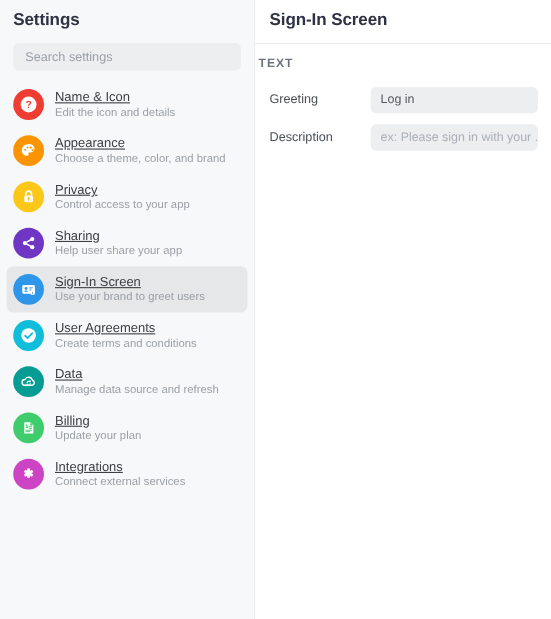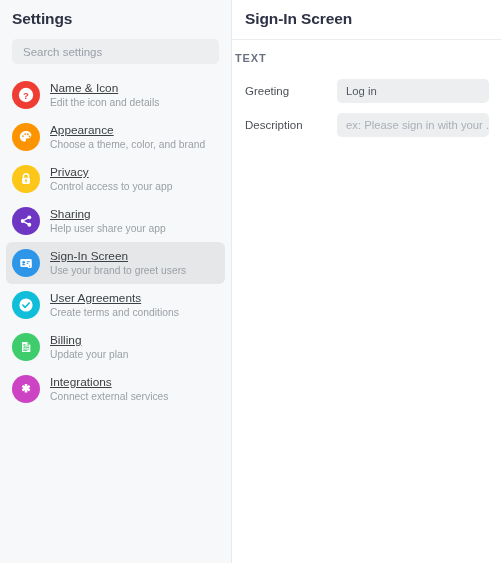--- a/index.html
+++ b/index.html
@@ -254,20 +254,33 @@
               <circle cx="10" cy="10" r="6.6" fill="#ffffff"></circle>
               <path d="M6.9 10.2l2.2 2.2 4.1-4.4" fill="none" stroke="#10BEDA" stroke-width="1.7" stroke-linecap="round" stroke-linejoin="round"></path>
             </svg>
         </span>
         <span class="nav-text">
           <span class="nav-label" style="display:block">User Agreements</span>
           <span class="nav-desc" style="display:block">Create terms and conditions</span>
         </span>
       </div>
 
+      <div class="nav-item">
+        <span class="nav-icon" style="background:#069B93">
+          <svg width="18" height="18" viewBox="0 0 20 20">
+              <path d="M6.2 13.6a2.9 2.9 0 0 1 .2-5.8 3.9 3.9 0 0 1 7.4.7 2.6 2.6 0 0 1-.4 5.1z" fill="none" stroke="#ffffff" stroke-width="1.4" stroke-linejoin="round"></path>
+              <path d="M8.5 11.1a1.9 1.9 0 0 1 3.2-1.1M11.6 12a1.9 1.9 0 0 1-3.2 1.1" fill="none" stroke="#ffffff" stroke-width="1.2" stroke-linecap="round"></path>
+              <path d="M11.9 8.6l.1 1.5-1.5-.2M8.2 13.6l-.1-1.5 1.5.2" fill="#ffffff"></path>
+            </svg>
+        </span>
+        <span class="nav-text">
+          <span class="nav-label" style="display:block">Data</span>
+          <span class="nav-desc" style="display:block">Manage data source and refresh</span>
+        </span>
+      </div>
 
       <div class="nav-item">
         <span class="nav-icon" style="background:#3FCC6D">
           <svg width="18" height="18" viewBox="0 0 20 20">
               <path d="M5.6 4.4h6.2l3 3v8.2H5.6z" fill="#ffffff"></path>
               <path d="M11.6 4.5v3h3" fill="#3FCC6D"></path>
               <text x="8.3" y="10.6" text-anchor="middle" font-family="Liberation Sans, sans-serif" font-size="5.2" font-weight="bold" fill="#3FCC6D">$</text>
               <rect x="10.2" y="8.4" width="3.3" height="0.9" fill="#3FCC6D"></rect>
               <rect x="10.2" y="10" width="3.3" height="0.9" fill="#3FCC6D"></rect>
               <rect x="6.8" y="11.9" width="6.7" height="0.9" fill="#3FCC6D"></rect>

